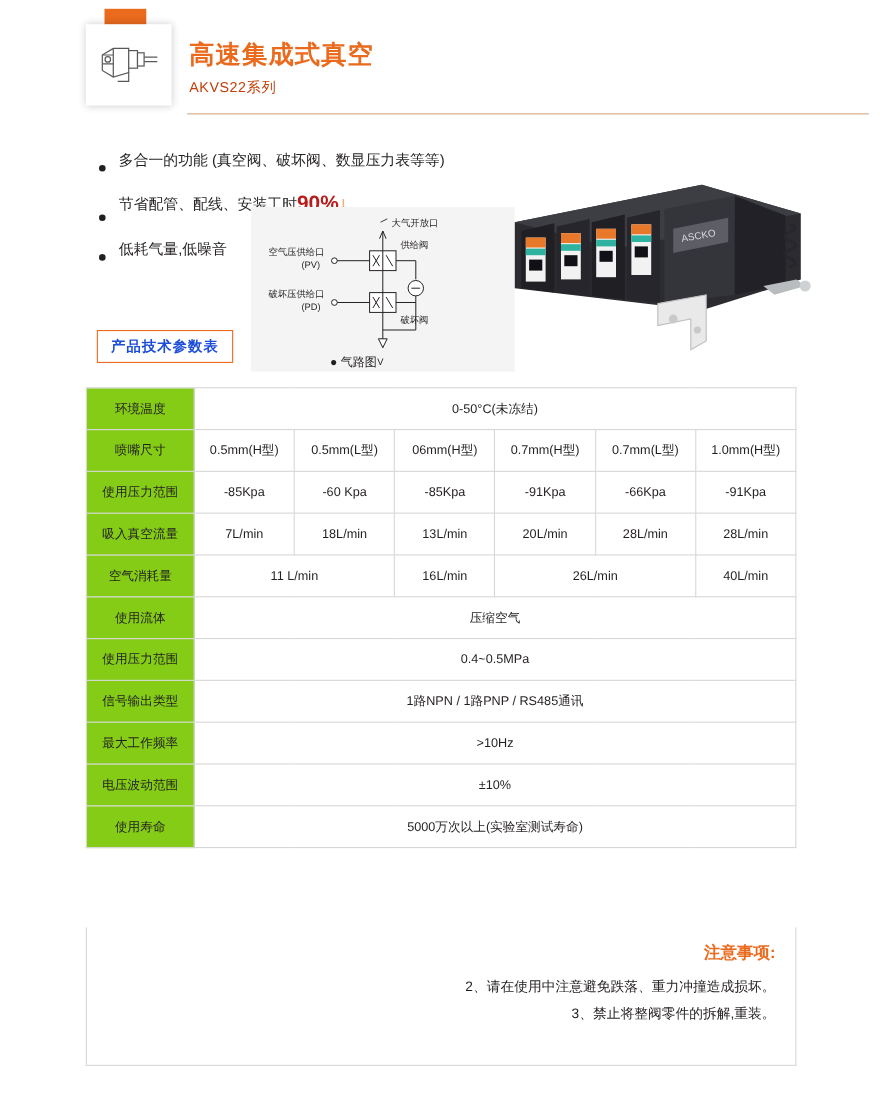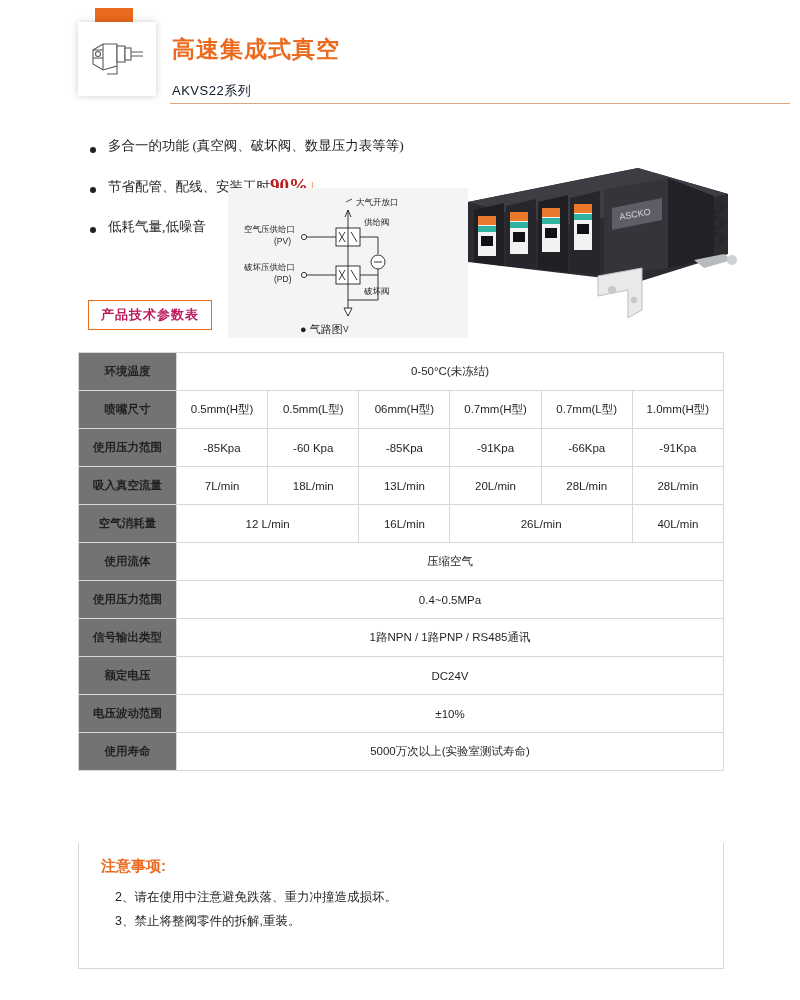--- a/index.html
+++ b/index.html
@@ -49,48 +49,47 @@
     top: 36px;
   }
   .header-title {
     font-size: 23px;
     font-weight: bold;
     color: #ea6a1e;
     letter-spacing: 1px;
     line-height: 1.2;
   }
   .header-sub {
-    margin-top: 18px;
+    margin-top: 7px;
     font-size: 13px;
-    color: #0f172a;
+    color: #c2410c;
     letter-spacing: 0.5px;
   }
   .header-rule {
     position: absolute;
     left: 170px;
     top: 103px;
     width: 620px;
     height: 1px;
     background: #d9a883;
   }
 
   
   .features {
     position: absolute;
     left: 90px;
     top: 136px;
     width: 360px;
   }
   .feature {
     display: flex;
-    align-items: center;
+    align-items: flex-end;
     margin-bottom: 16px;
     font-size: 13.5px;
     color: #231f20;
-    font-family: Liberation Serif, serif;
   }
   .feature .dot {
     width: 6px; height: 6px;
     background: #231f20;
     border-radius: 50%;
     margin: 7px 12px 0 0;
     flex: 0 0 auto;
   }
   .feature .txt { line-height: 1.5; }
   .pct {
@@ -100,21 +99,21 @@
     vertical-align: -1px;
   }
   .arrow-dn { color: #ea6a1e; font-weight: bold; font-size: 16px; }
 
   
   .section-tag {
     position: absolute;
     left: 88px;
     top: 300px;
     border: 1px solid #ea6a1e;
-    color: #be185d;
+    color: #1d4ed8;
     font-size: 13px;
     font-weight: bold;
     padding: 5px 12px;
     letter-spacing: 1px;
     background: #fff;
   }
 
   
   .circuit {
     position: absolute;
@@ -156,34 +155,35 @@
   table.spec td {
     border: 1px solid #d7d7d7;
     font-size: 11.5px;
     text-align: center;
     height: 38px;
     padding: 2px 3px;
     color: #231f20;
   }
   td.rowhead {
     width: 98px;
-    background: #737373;
-    font-weight: bold;
+    background: #84cc16;
+    font-weight: normal;
   }
 
   
   .notes {
     position: absolute;
     left: 78px;
     top: 843px;
     width: 646px;
     border: 1px solid #d7d7d7;
     border-top: none;
     padding: 14px 18px 18px 22px;
     min-height: 126px;
+    text-align: right;
   }
   .notes-title {
     color: #ea6a1e;
     font-weight: bold;
     font-size: 15px;
     margin-bottom: 9px;
   }
   .note-line {
     font-size: 12.5px;
     line-height: 1.95;
@@ -378,40 +378,40 @@
           <td class="rowhead">吸入真空流量</td>
           <td>7L/min</td>
           <td>18L/min</td>
           <td>13L/min</td>
           <td>20L/min</td>
           <td>28L/min</td>
           <td>28L/min</td>
         </tr>
         <tr>
           <td class="rowhead">空气消耗量</td>
-          <td colspan="2">12 L/min</td>
+          <td colspan="2">11 L/min</td>
           <td>16L/min</td>
           <td colspan="2">26L/min</td>
           <td>40L/min</td>
         </tr>
         <tr>
           <td class="rowhead">使用流体</td>
           <td colspan="6">压缩空气</td>
         </tr>
         <tr>
           <td class="rowhead">使用压力范围</td>
           <td colspan="6">0.4~0.5MPa</td>
         </tr>
         <tr>
           <td class="rowhead">信号输出类型</td>
           <td colspan="6">1路NPN / 1路PNP / RS485通讯</td>
         </tr>
         <tr>
-          <td class="rowhead">额定电压</td>
-          <td colspan="6">DC24V</td>
+          <td class="rowhead">最大工作频率</td>
+          <td colspan="6">&gt;10Hz</td>
         </tr>
         <tr>
           <td class="rowhead">电压波动范围</td>
           <td colspan="6">±10%</td>
         </tr>
         <tr>
           <td class="rowhead">使用寿命</td>
           <td colspan="6">5000万次以上(实验室测试寿命)</td>
         </tr>
       </tbody>

